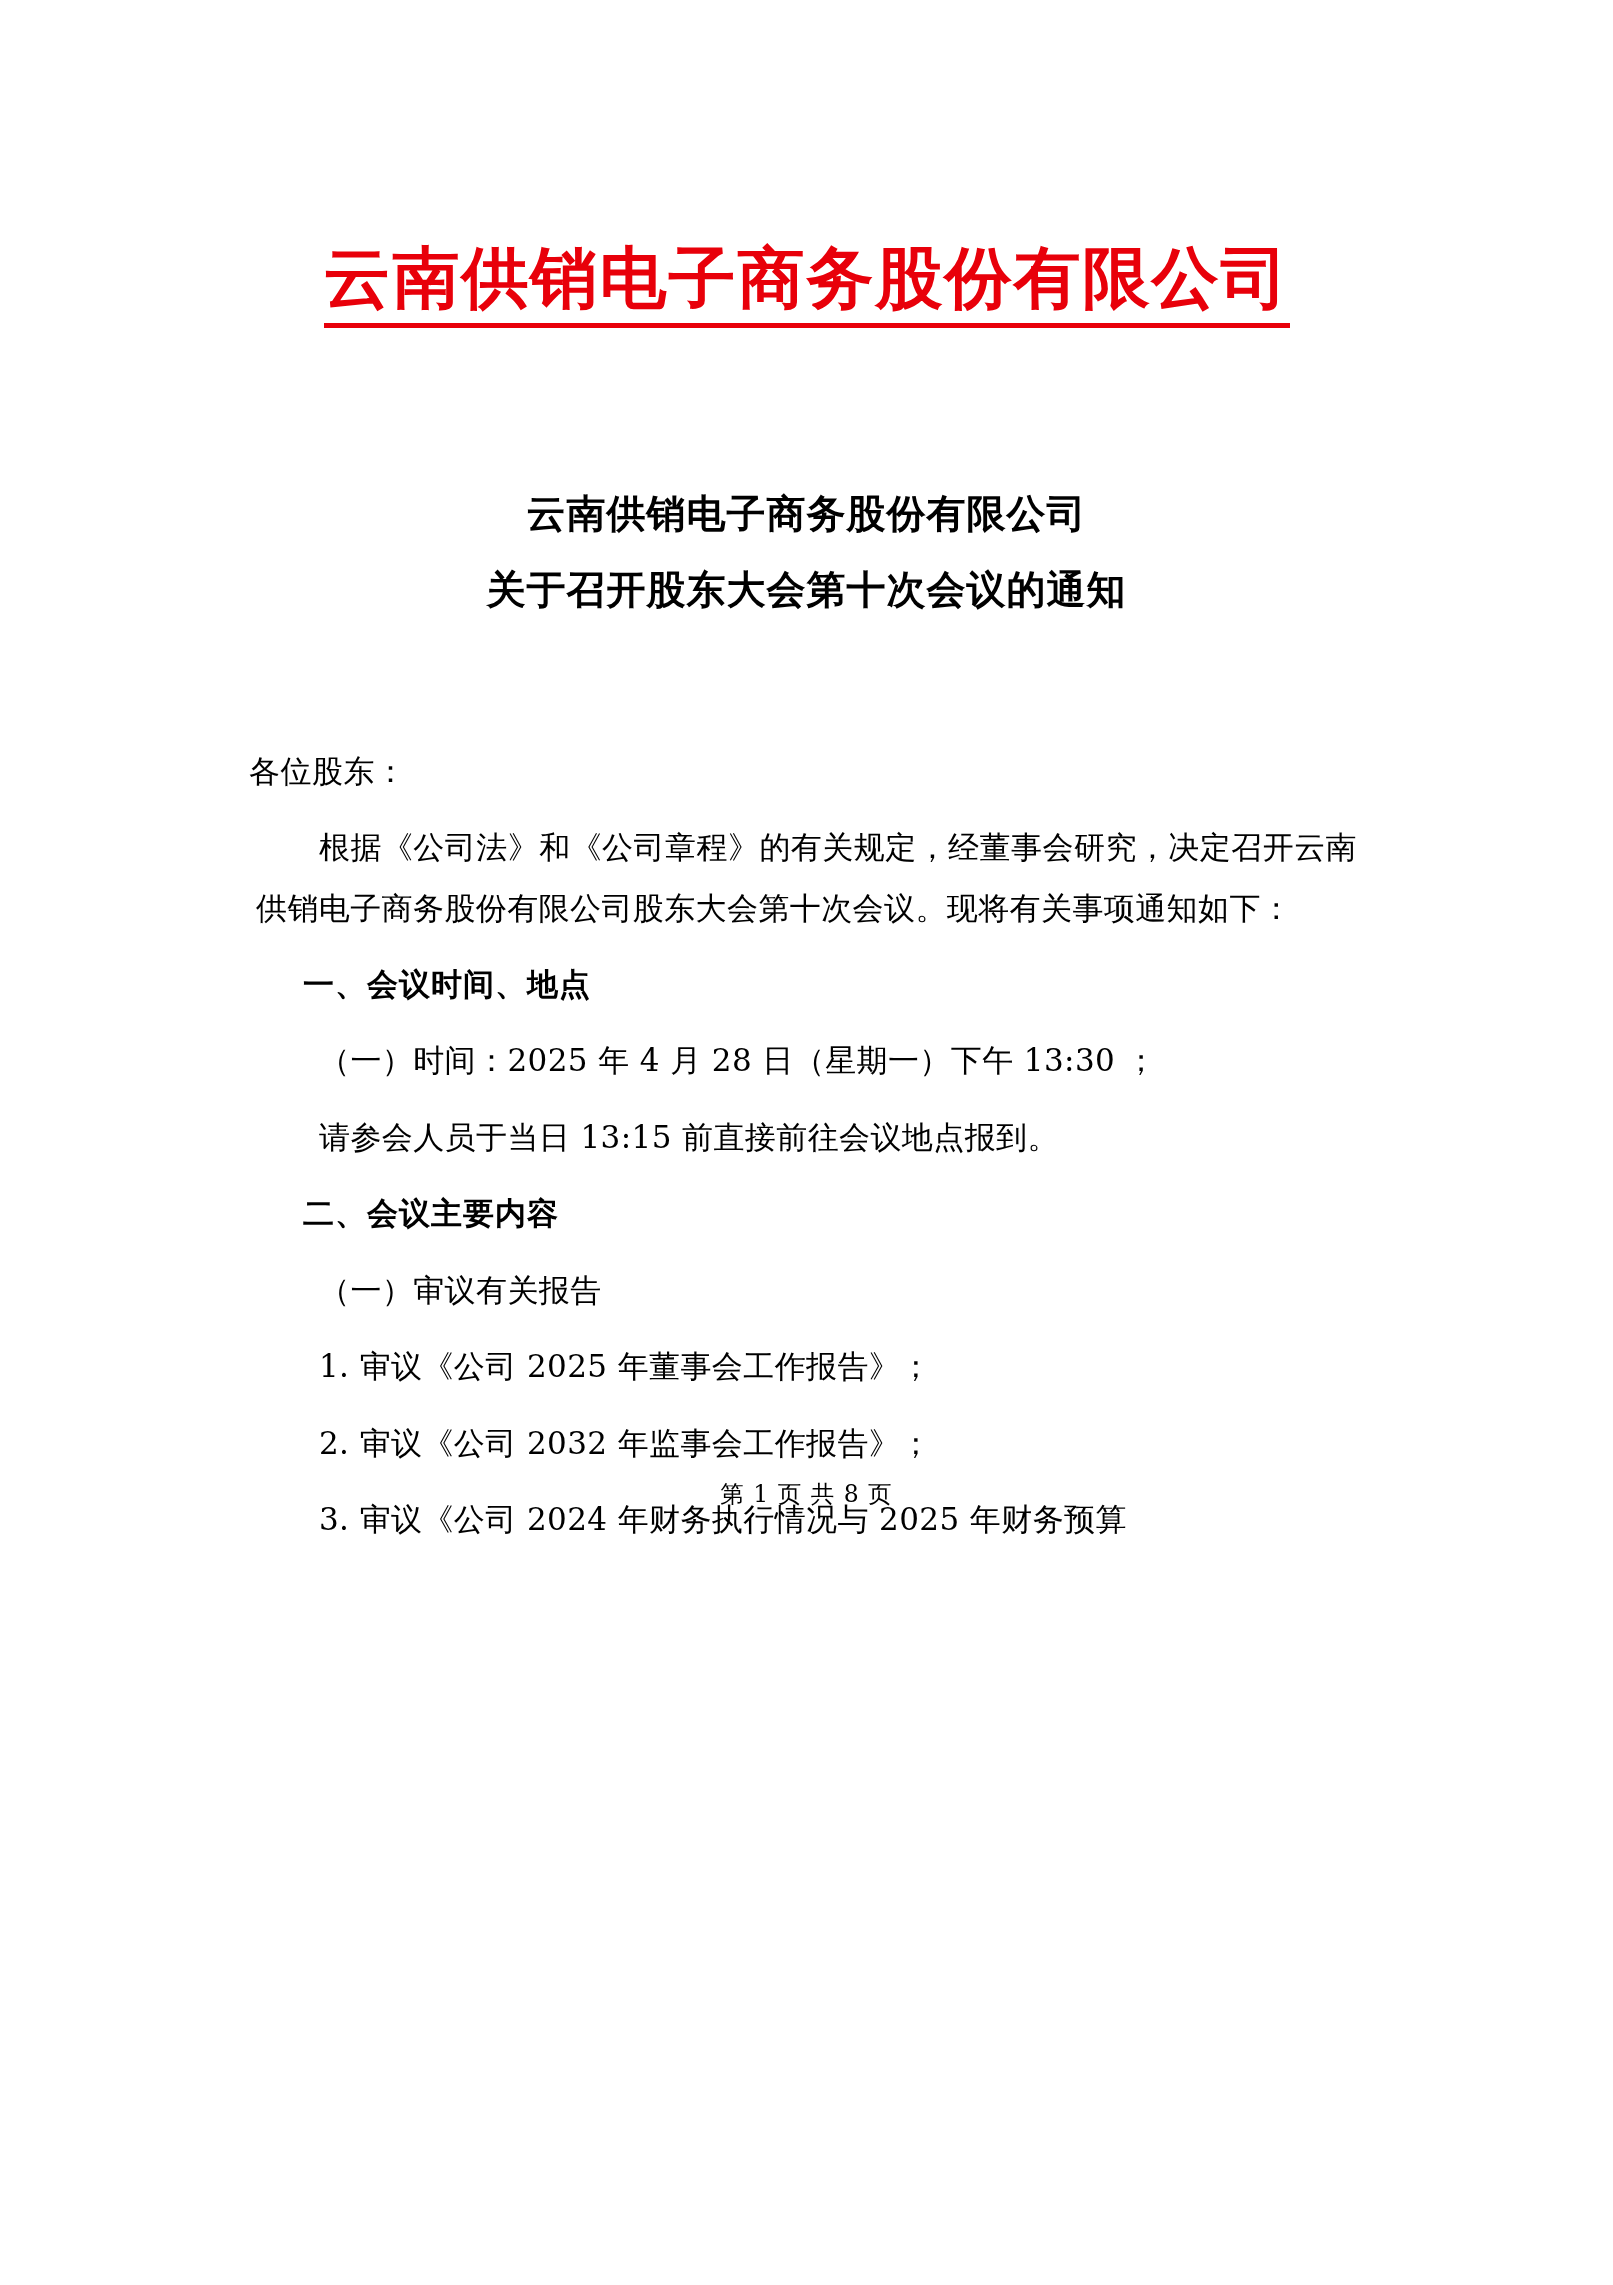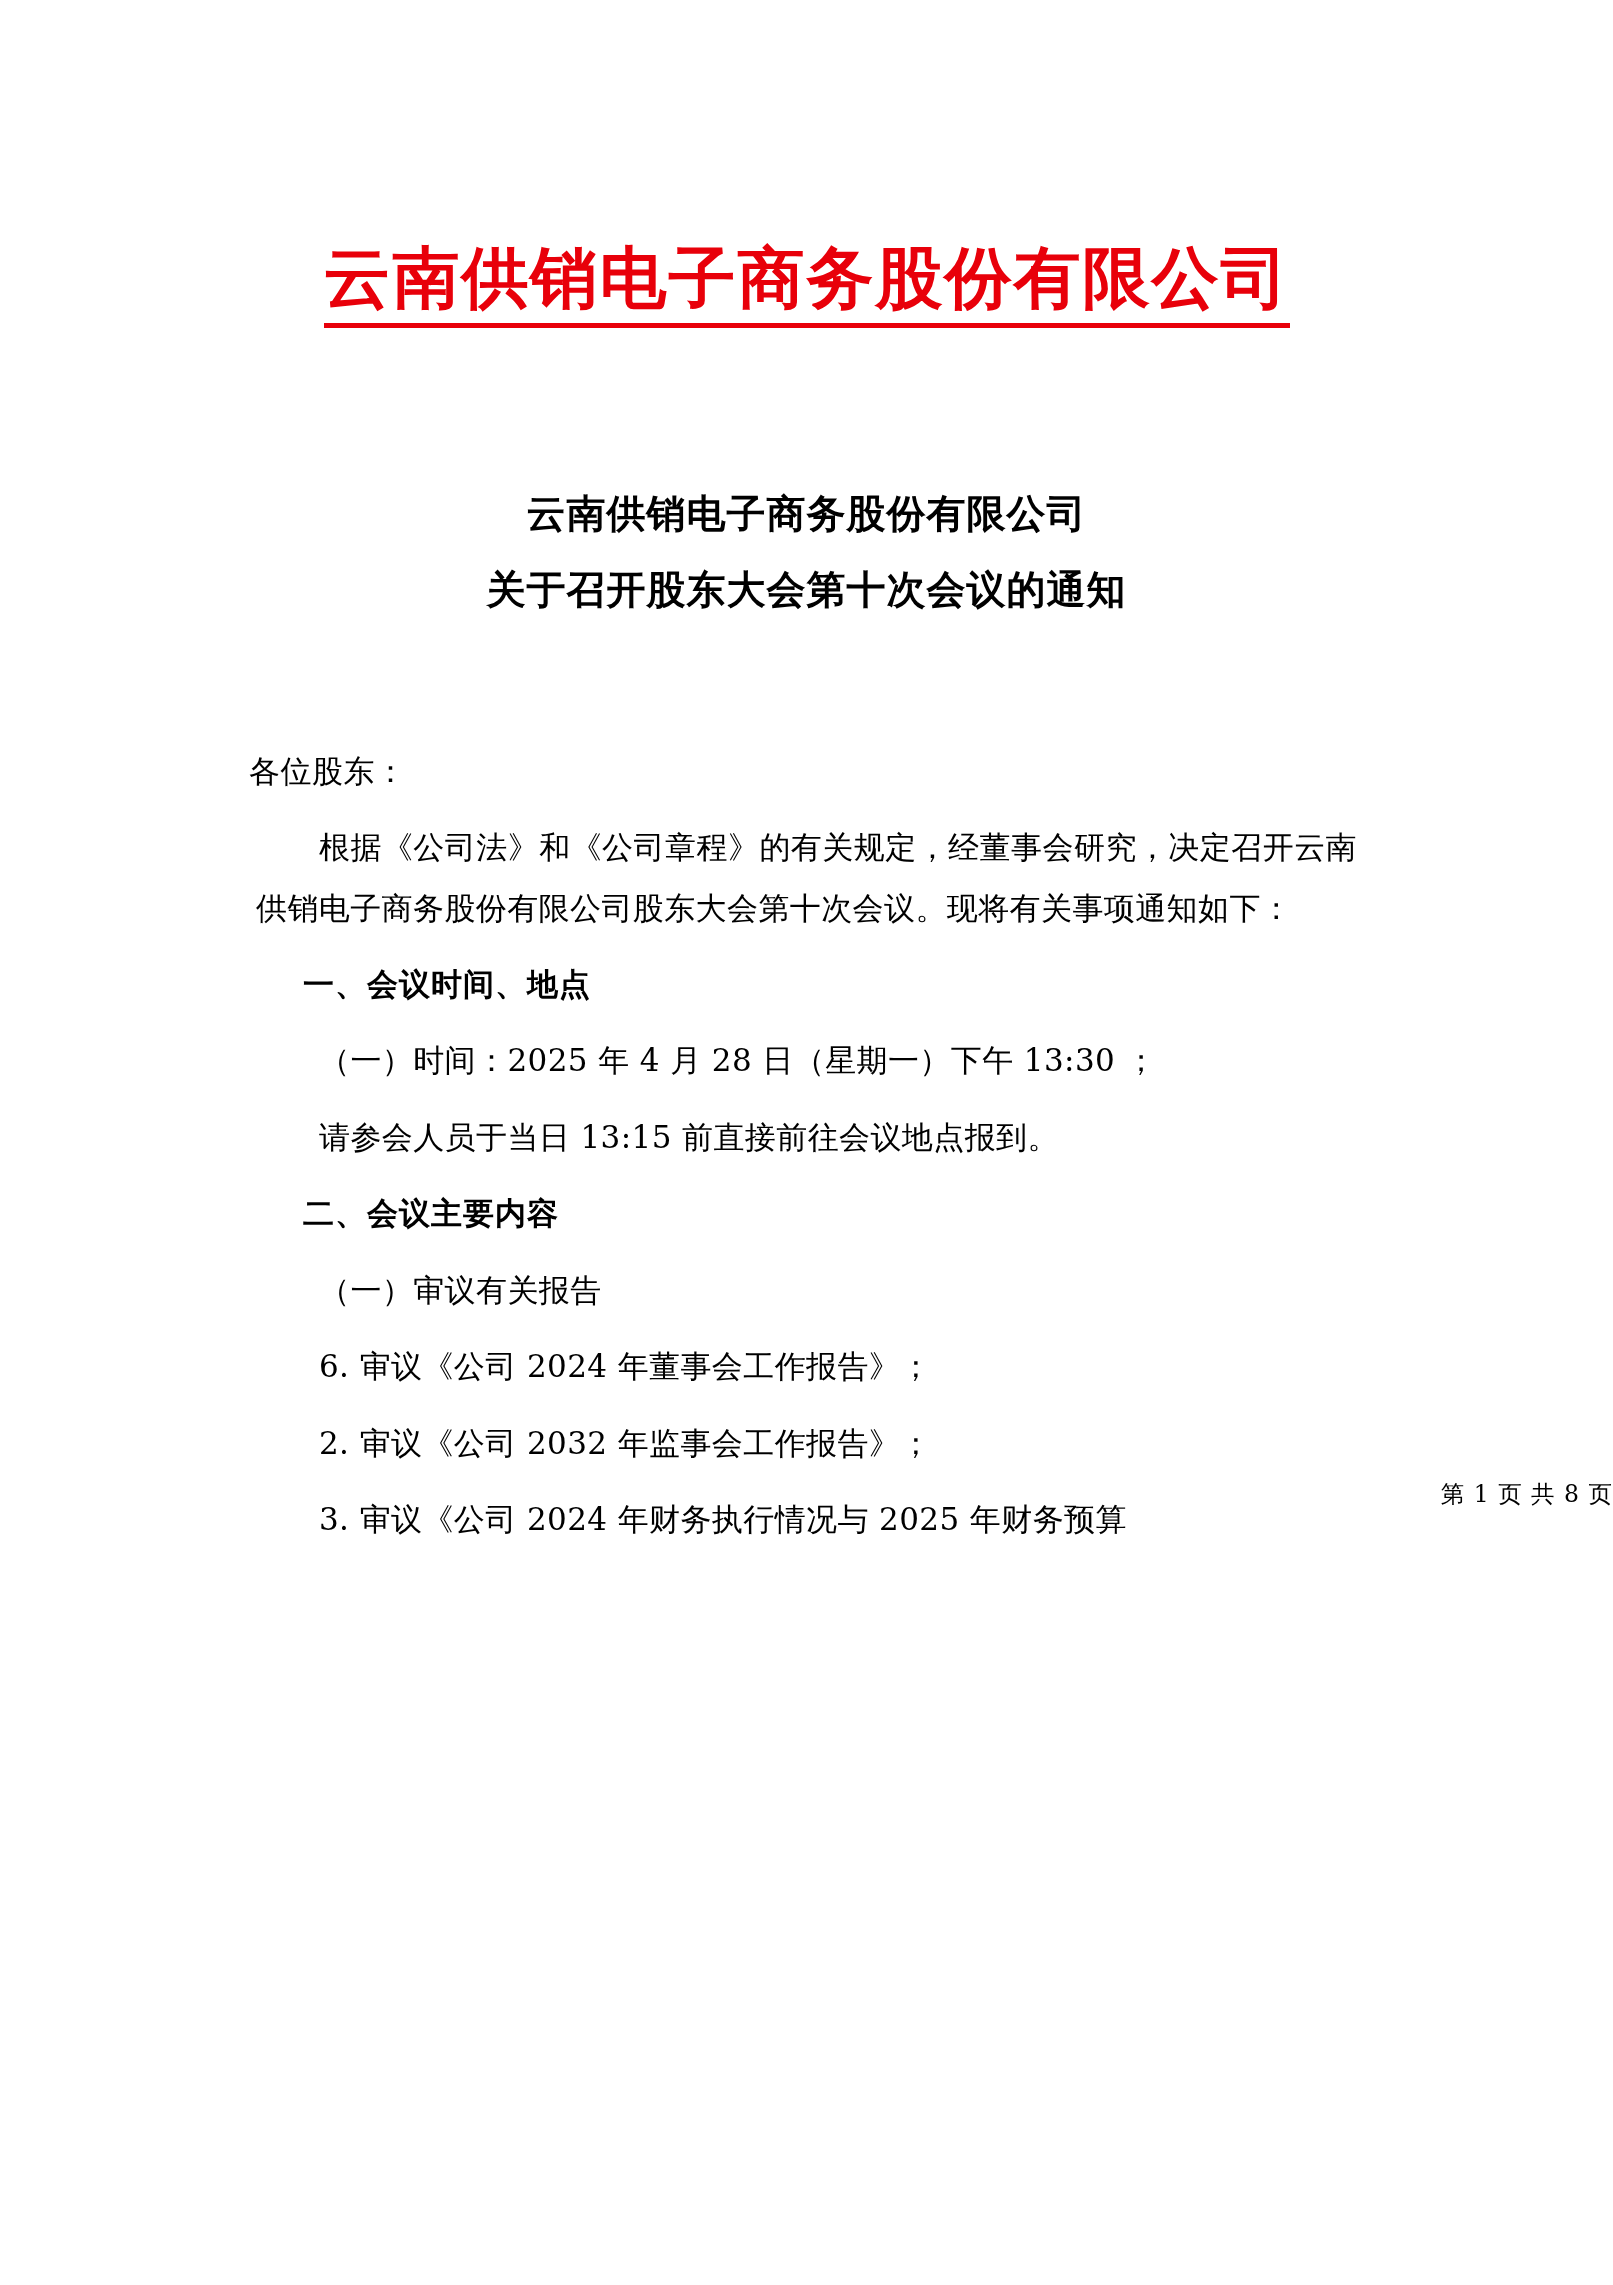--- a/index.html
+++ b/index.html
@@ -74,21 +74,21 @@
     font-weight: bold;
     line-height: 1.95;
     text-indent: 63px;
     letter-spacing: 1px;
   }
   .footer {
     position: absolute;
     left: 0;
     right: 0;
     bottom: 106px;
-    text-align: right;
+    text-align: center;
     font-size: 23.5px;
     letter-spacing: 1px;
   }
 </style>
 </head>
 <body>
 
 <div class="page">
 
   <h1 class="letterhead"><span>云南供销电子商务股份有限公司</span></h1>
@@ -104,20 +104,20 @@
 
   <p class="heading">一、会议时间、地点</p>
 
   <p class="body-text indent">（一）时间：2025 年 4 月 28 日（星期一）下午 13:30 ；</p>
   <p class="body-text indent">请参会人员于当日 13:15 前直接前往会议地点报到。</p>
 
   <p class="heading">二、会议主要内容</p>
 
   <p class="body-text indent">（一）审议有关报告</p>
 
-  <p class="body-text indent">6. 审议《公司 2024 年董事会工作报告》；</p>
+  <p class="body-text indent">1. 审议《公司 2025 年董事会工作报告》；</p>
   <p class="body-text indent">2. 审议《公司 2032 年监事会工作报告》；</p>
   <p class="body-text indent">3. 审议《公司 2024 年财务执行情况与 2025 年财务预算</p>
 
   <div class="footer">第 1 页 共 8 页</div>
 
 </div>
 
 
 </body></html>

